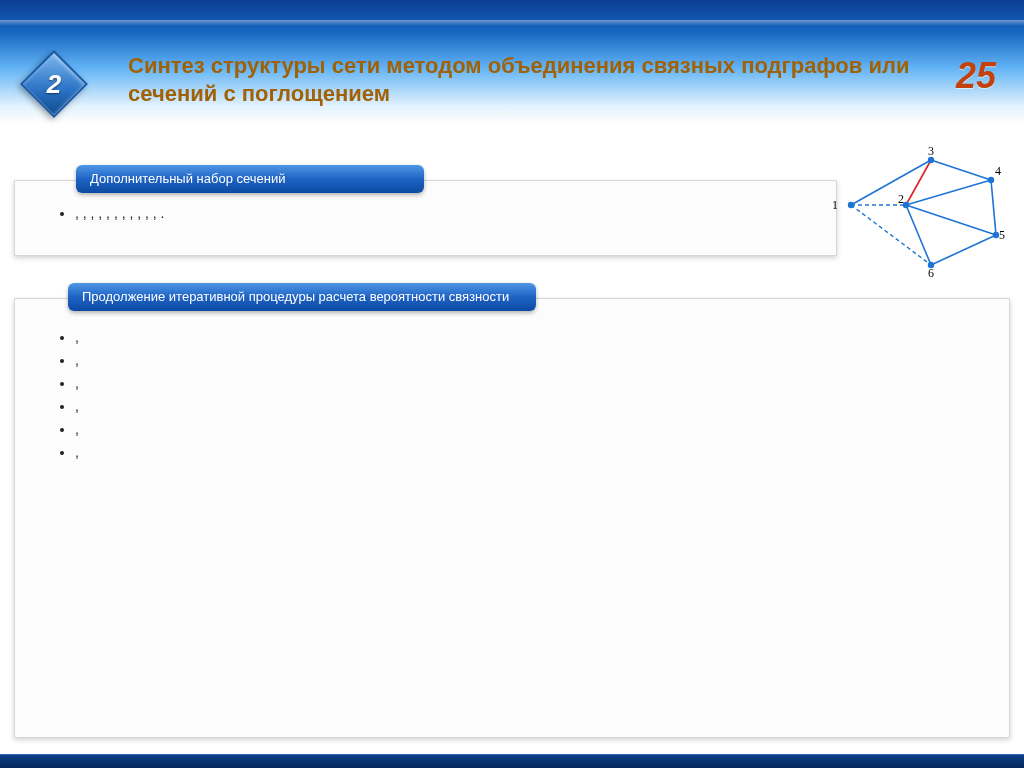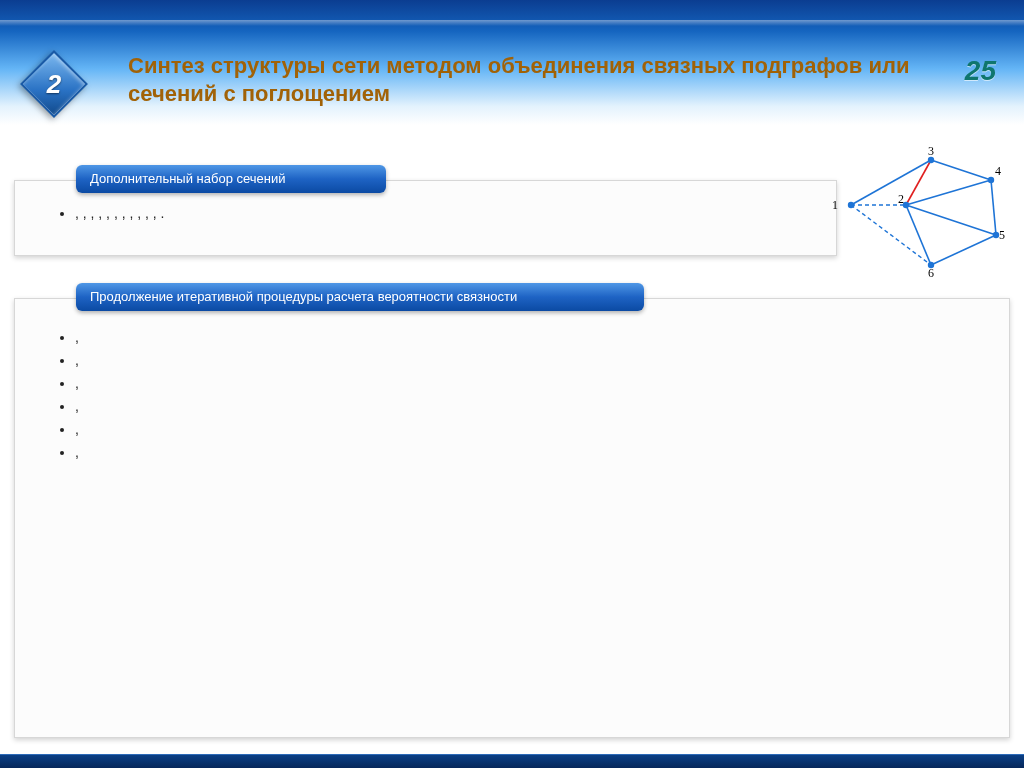--- a/index.html
+++ b/index.html
@@ -66,24 +66,24 @@
     color: #a16207;
     font-size: 22px;
     font-weight: bold;
     line-height: 1.25;
   }
 
   .page-number {
     position: absolute;
     top: 55px;
     right: 28px;
-    font-size: 28px;
+    font-size: 36px;
     font-weight: bold;
     font-style: italic;
-    color: #0f766e;
+    color: #c2410c;
     text-shadow: 0 1px 0 rgba(255,255,255,.6);
   }
 
   
   .box {
     position: absolute;
     background: #fcfcfc;
     border: 1px solid #d7d7d7;
     box-shadow: 0 2px 5px rgba(0,0,0,.18);
   }
@@ -100,29 +100,29 @@
     box-shadow: 0 2px 4px rgba(0,0,0,.3);
     white-space: nowrap;
   }
 
   .box1 {
     top: 180px;
     left: 14px;
     width: 823px;
     height: 76px;
   }
-  .pill1 { top: 165px; left: 76px; width: 310px; }
+  .pill1 { top: 165px; left: 76px; width: 348px; }
 
   .box2 {
     top: 298px;
     left: 14px;
     width: 996px;
     height: 440px;
   }
-  .pill2 { top: 283px; left: 76px; width: 568px; }
+  .pill2 { top: 283px; left: 68px; width: 468px; }
 
   .box ul {
     list-style: disc;
     margin: 22px 0 0 60px;
     color: #222;
     font-size: 14px;
   }
   .box2 ul { margin-top: 28px; }
   .box ul li { margin-bottom: 2px; line-height: 1.5; }
 

